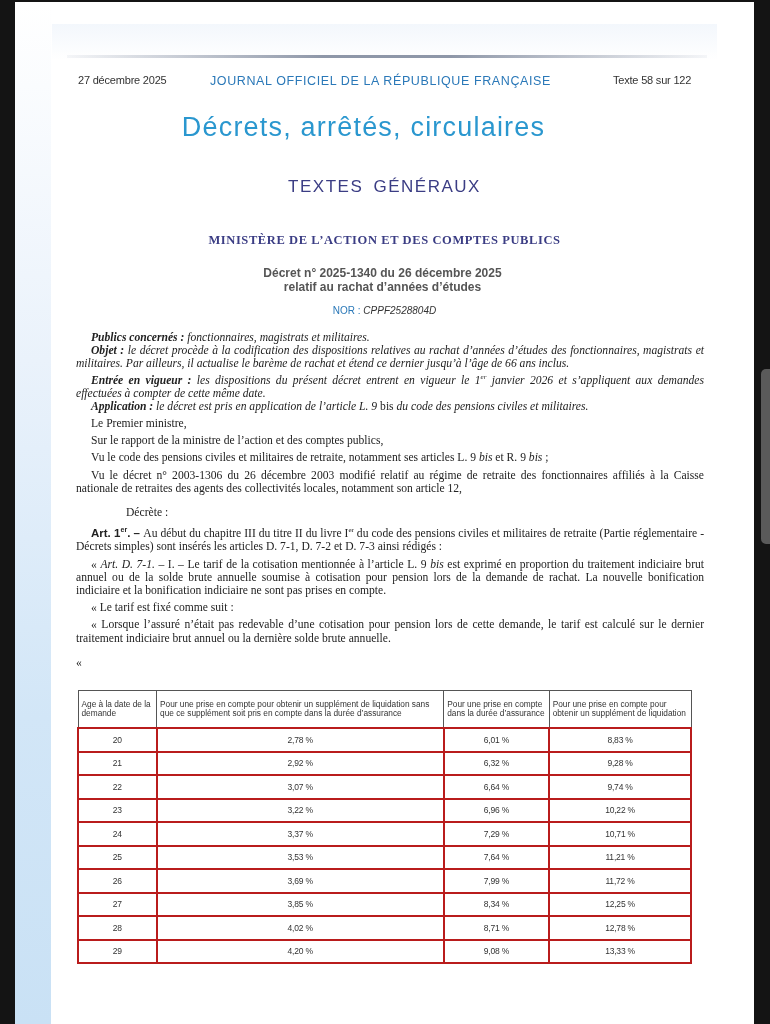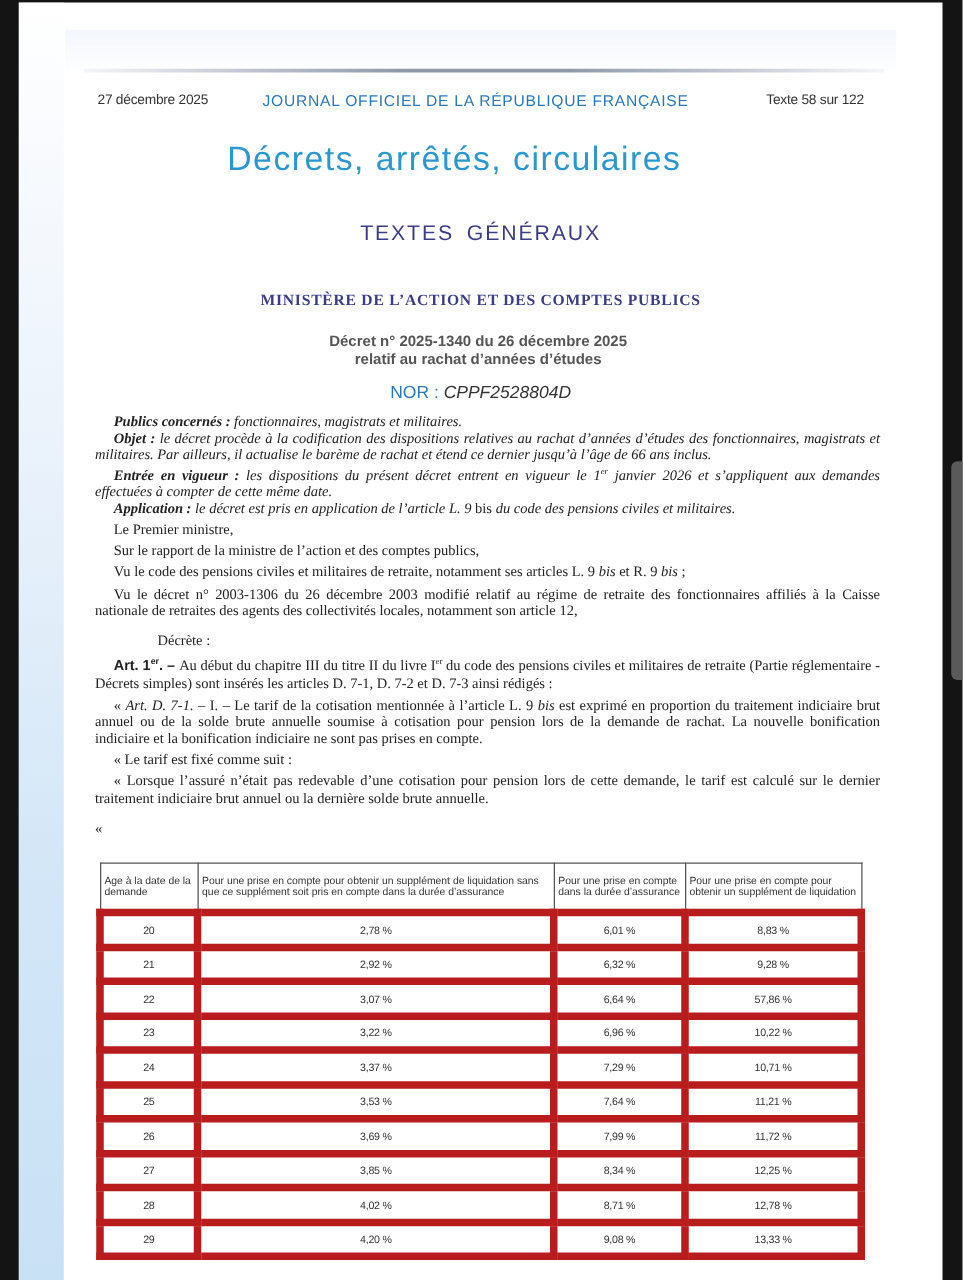--- a/index.html
+++ b/index.html
@@ -53,21 +53,21 @@
     font-family: Liberation Serif, serif; font-size: 12.5px; font-weight: bold;
     color: #3b3d84; letter-spacing: 0.6px;
   }
   .decree-title {
     position: absolute; left: 0; width: 735px; top: 264px; text-align: center;
     font-family: "Liberation Sans", sans-serif; font-size: 12px; font-weight: bold;
     color: #555; line-height: 14px;
   }
   .nor {
     position: absolute; left: 0; width: 739px; top: 303px; text-align: center;
-    font-family: "Liberation Sans", sans-serif; font-size: 14px; color: #2a78b8;
+    font-family: "Liberation Sans", sans-serif; font-size: 10px; color: #2a78b8;
   }
   .nor i { color: #333; }
 
   .body-text {
     position: absolute; left: 61px; width: 628px; top: 329px;
     font-size: 11.6px; line-height: 13.2px; color: #222; text-align: justify;
   }
   .body-text p { margin: 0; text-indent: 15px; }
   .body-text p.gap { margin-top: 4px; }
   .body-text p.gapbig { margin-top: 11px; }
@@ -80,21 +80,21 @@
     position: absolute; left: 62px; top: 688px; width: 615px;
     border-collapse: collapse;
     font-family: "Liberation Sans", sans-serif;
     border: 1.5px solid #444;
   }
   table.tarif th {
     font-weight: normal; font-size: 8.3px; line-height: 9px; color: #333;
     border: 1px solid #555; padding: 6px 3px; text-align: left; height: 24px;
   }
   table.tarif td {
-    font-size: 8.5px; color: #333; border: 6px solid #b91c1c;
+    font-size: 8.5px; color: #333; border: 2px solid #b91c1c;
     text-align: center; height: 21.5px; padding: 0;
     letter-spacing: -0.2px;
   }
   .c1 { width: 74px; } .c2 { width: 296px; } .c3 { width: 102px; } .c4 { width: 141px; }
 </style>
 </head>
 <body>
 
 <div class="page">
   <div class="left-strip"></div>
@@ -154,21 +154,21 @@
       <tr>
           <td>21</td>
           <td>2,92 %</td>
           <td>6,32 %</td>
           <td>9,28 %</td>
         </tr>
       <tr>
           <td>22</td>
           <td>3,07 %</td>
           <td>6,64 %</td>
-          <td>57,86 %</td>
+          <td>9,74 %</td>
         </tr>
       <tr>
           <td>23</td>
           <td>3,22 %</td>
           <td>6,96 %</td>
           <td>10,22 %</td>
         </tr>
       <tr>
           <td>24</td>
           <td>3,37 %</td>

